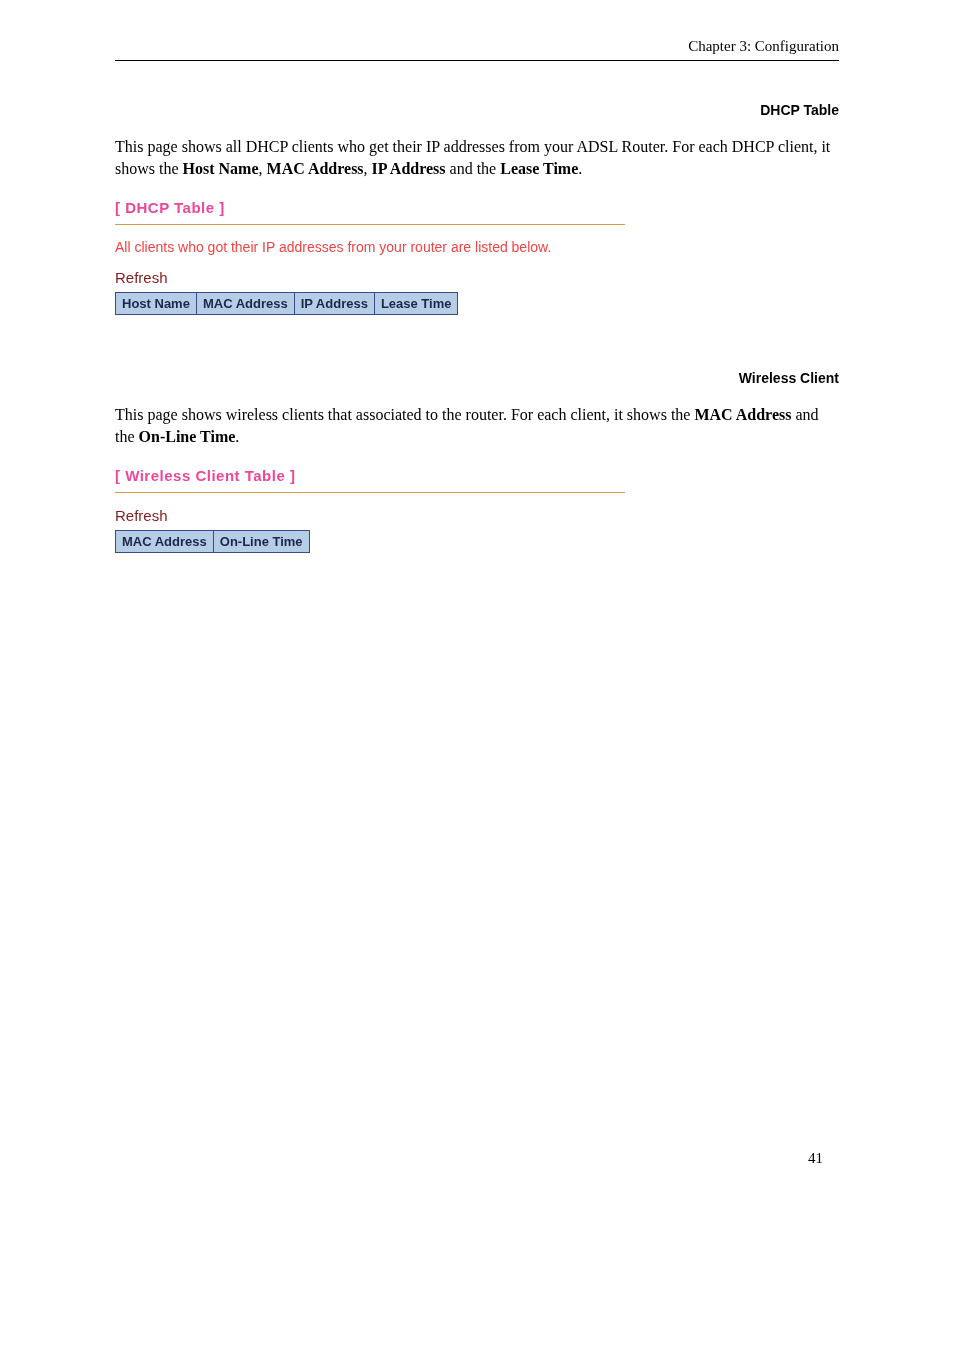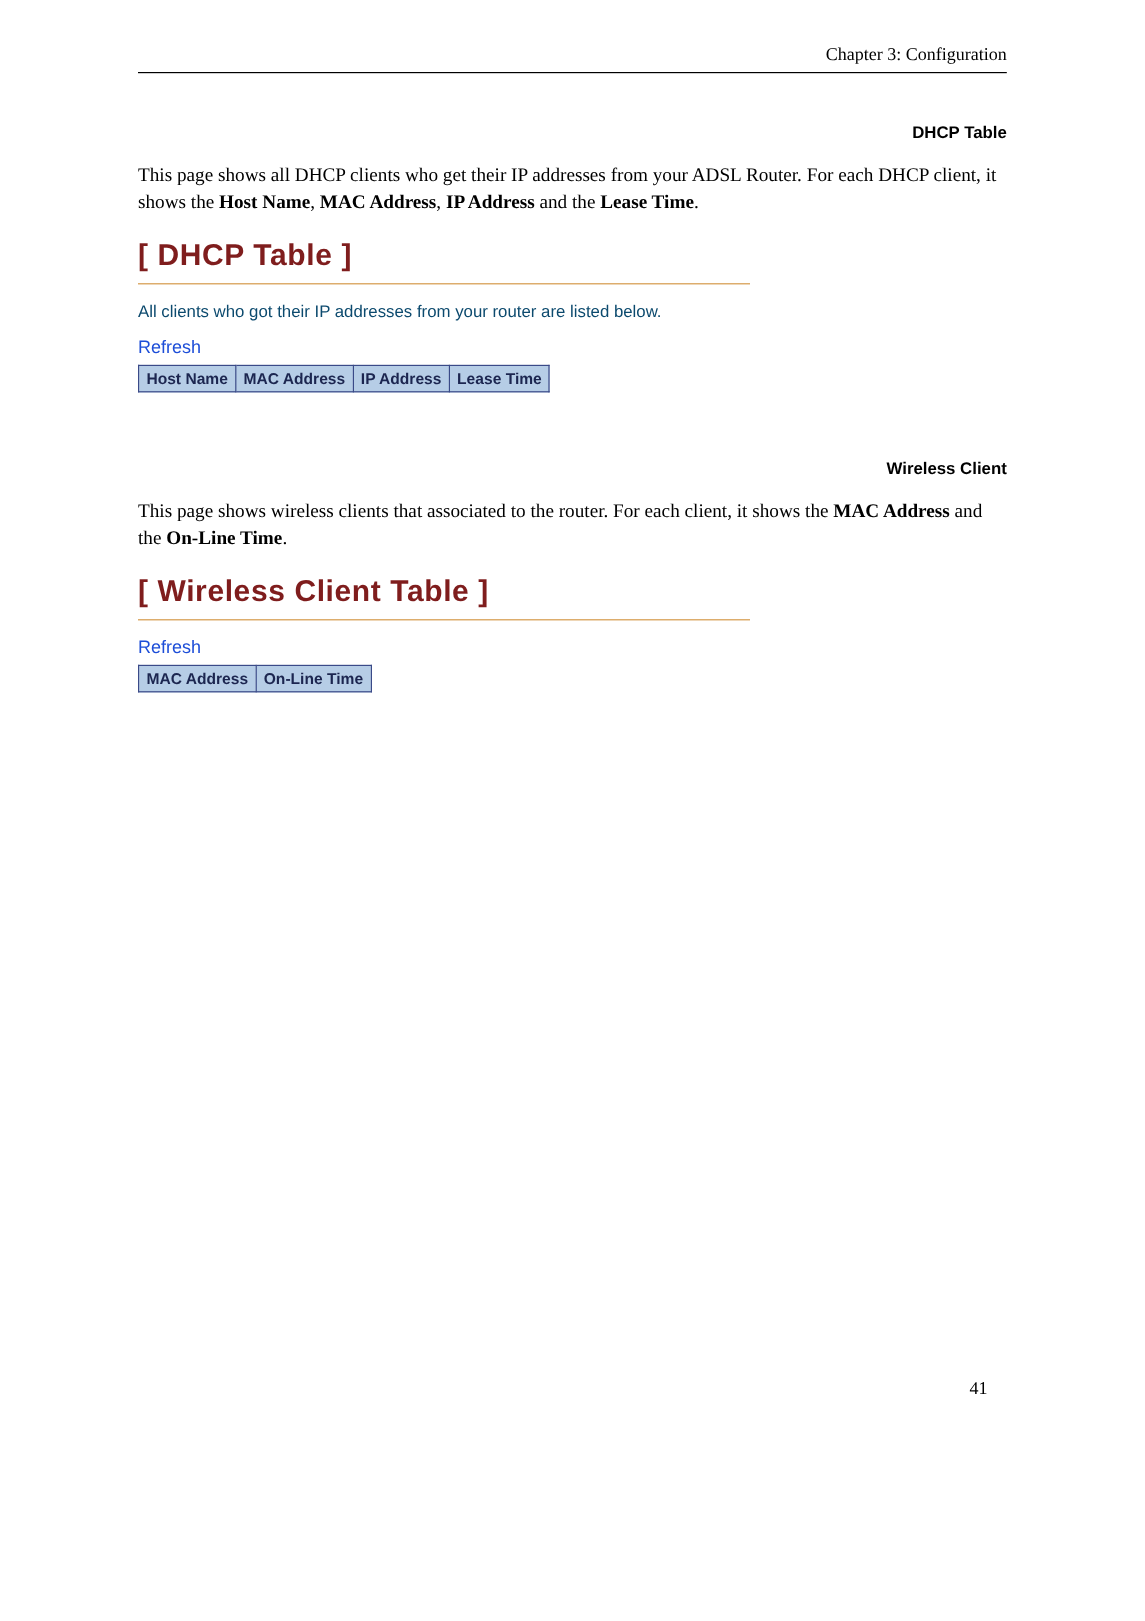--- a/index.html
+++ b/index.html
@@ -49,38 +49,38 @@
     line-height: 1.35;
     margin: 16px 0 20px 0;
   }
   .body-text .b {
     font-weight: bold;
   }
   .router-block {
     font-family: Arial, Helvetica, sans-serif;
   }
   .router-title {
-    color: #7f1d1d;
-    font-size: 25px;
+    color: #ec4899;
+    font-size: 15px;
     font-weight: bold;
     letter-spacing: 0.5px;
     margin: 16px 0 8px 0;
   }
   .rule-orange {
     width: 510px;
     border-top: 1px solid #d59a4a;
     margin-bottom: 14px;
   }
   .router-desc {
     font-size: 14px;
-    color: #0c4a6e;
+    color: #ef4444;
     margin: 0 0 14px 0;
   }
   .refresh-link {
-    color: #1d4ed8;
+    color: #7f1d1d;
     font-size: 15px;
     font-weight: 500;
     display: inline-block;
     margin-bottom: 6px;
   }
   table.router-table {
     border-collapse: collapse;
   }
   table.router-table th {
     font-family: Arial, Helvetica, sans-serif;

